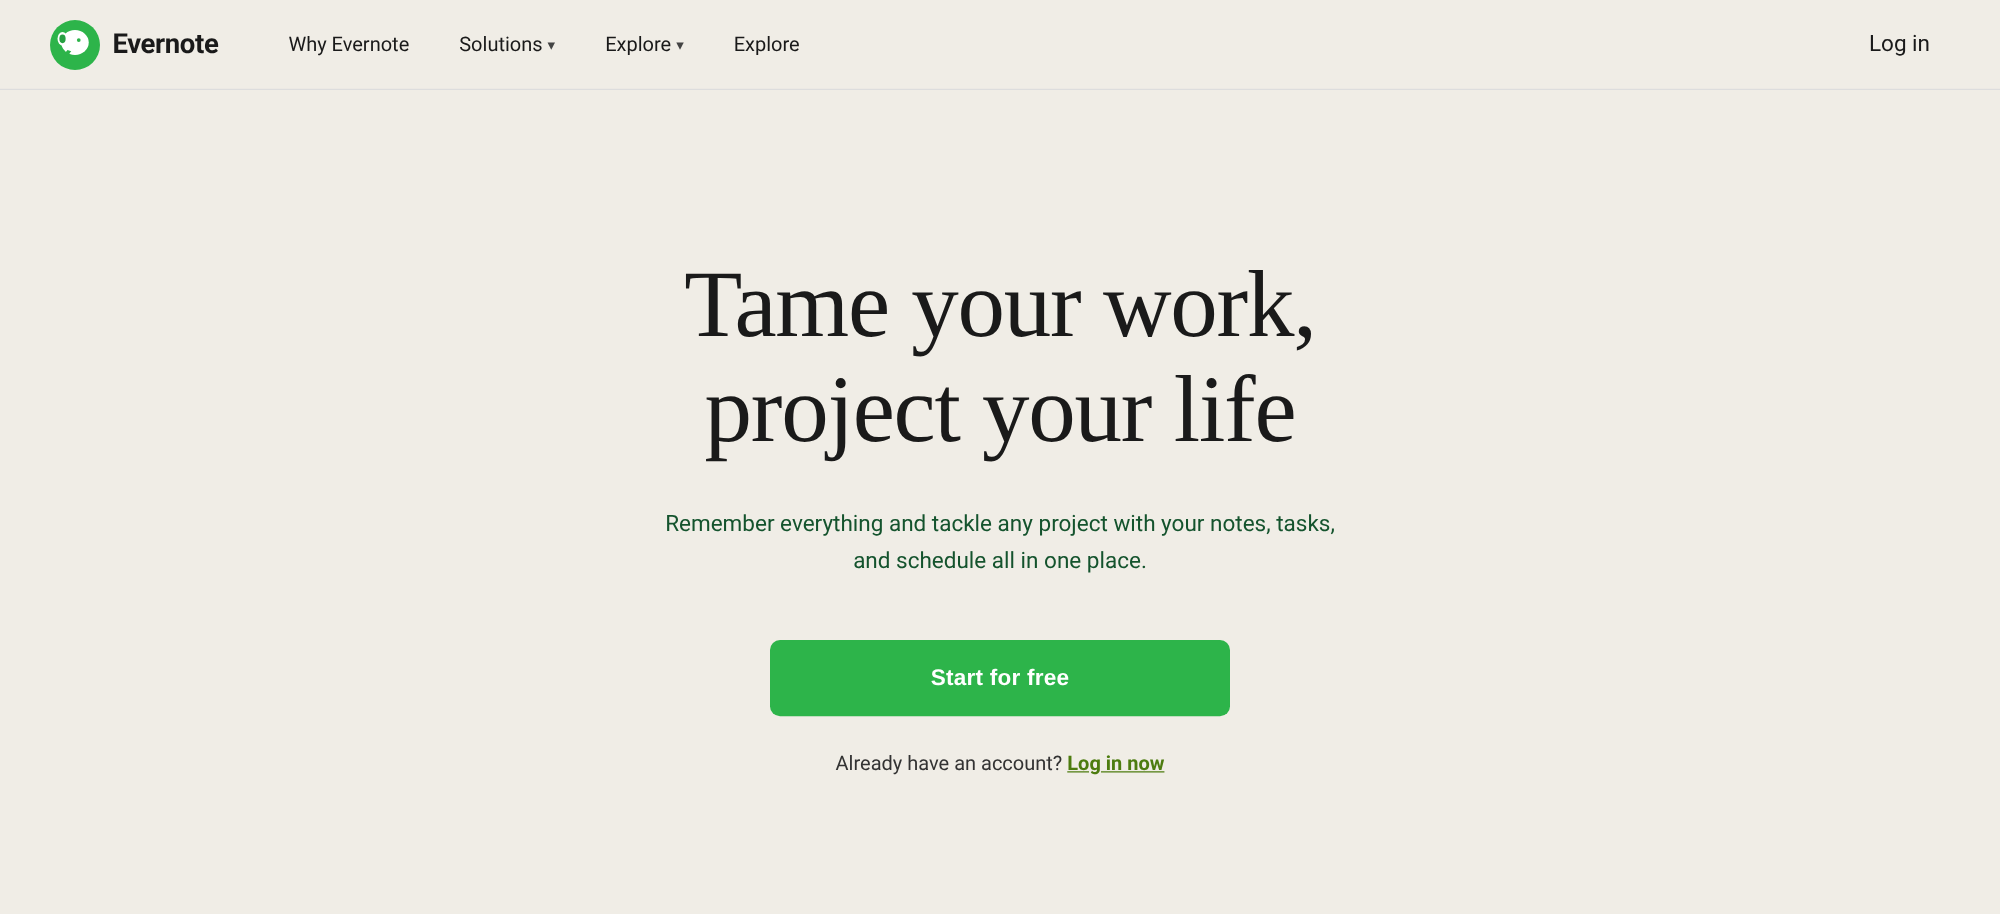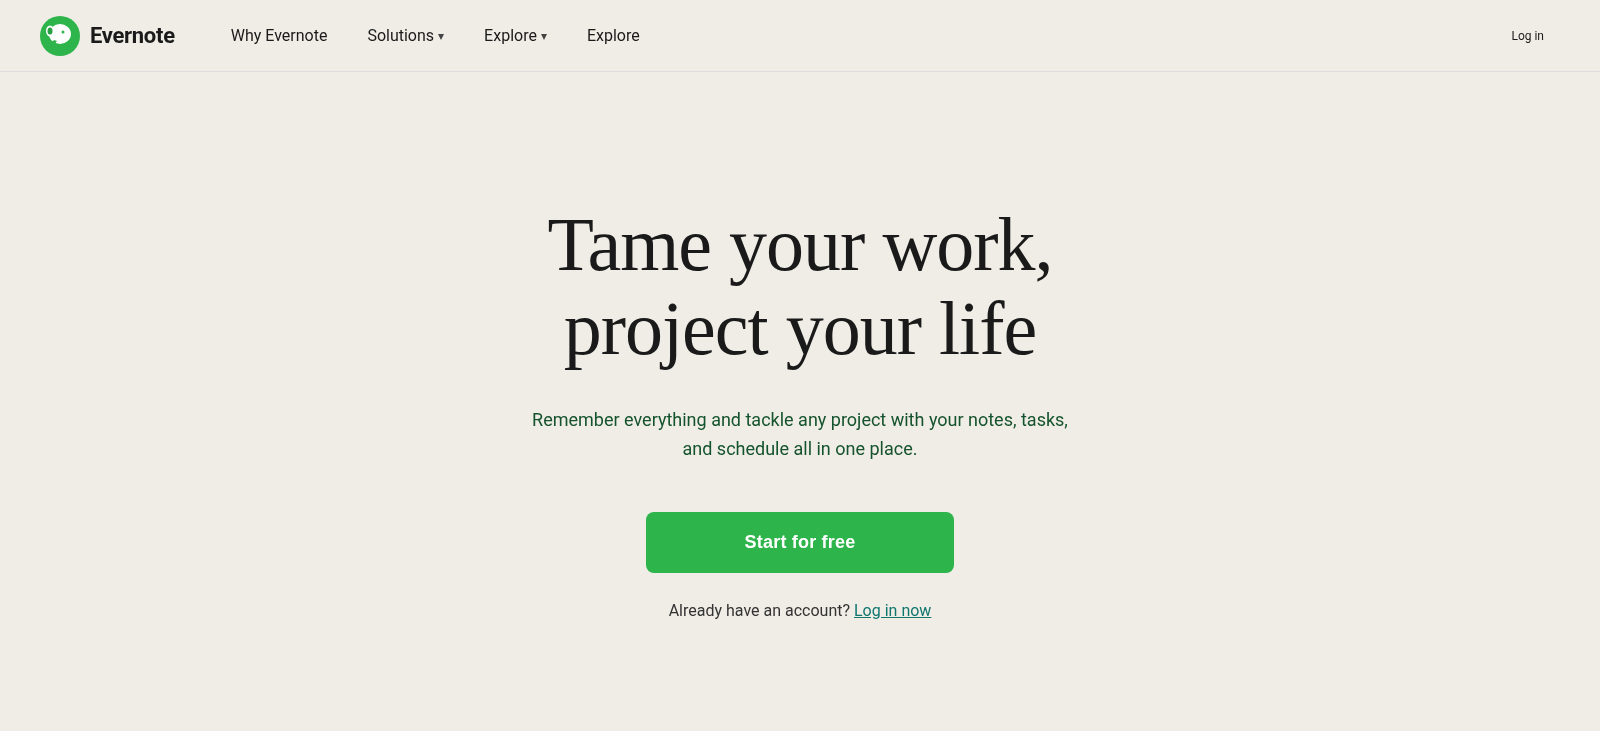--- a/index.html
+++ b/index.html
@@ -70,21 +70,21 @@
       color: #444;
     }
 
     .nav-right {
       display: flex;
       align-items: center;
       gap: 16px;
     }
 
     .nav-login {
-      font-size: 12px;
+      font-size: 18px;
       color: #1a1a1a;
       text-decoration: none;
       padding: 8px 16px;
       cursor: pointer;
     }
 
     .nav-download {
       font-size: 16px;
       color: #1a1a1a;
       text-decoration: none;
@@ -130,32 +130,32 @@
     .hero-cta {
       background-color: #2db44a;
       color: #fff;
       border: none;
       padding: 20px 80px;
       font-size: 18px;
       font-weight: 600;
       border-radius: 8px;
       cursor: pointer;
       margin-bottom: 28px;
-      width: 308px;
+      width: 368px;
       letter-spacing: 0.2px;
     }
 
     .hero-login-text {
       font-size: 16px;
       color: #333;
     }
 
     .hero-login-link {
-      color: #0f766e;
-      font-weight: 400;
+      color: #4d7c0f;
+      font-weight: 700;
       text-decoration: underline;
       cursor: pointer;
     }
   </style>
 </head>
 <body>
 
 <nav>
   <a class="nav-logo" href="#">
 

